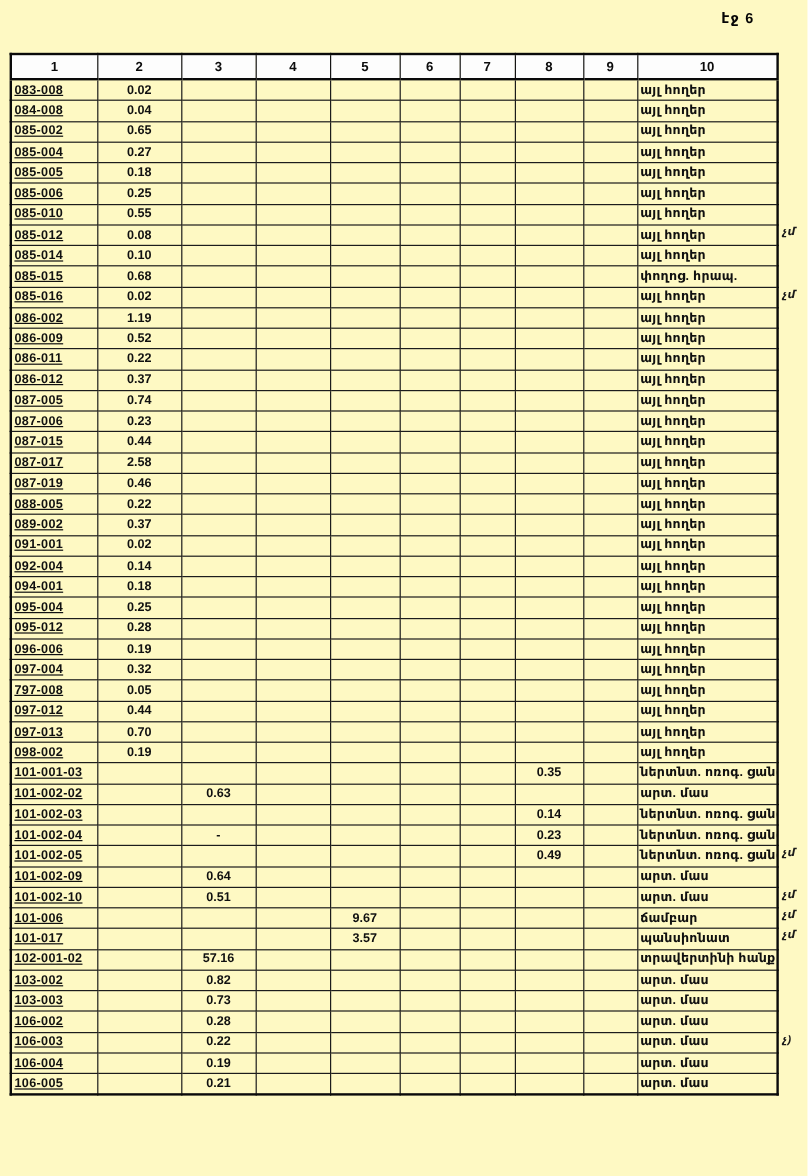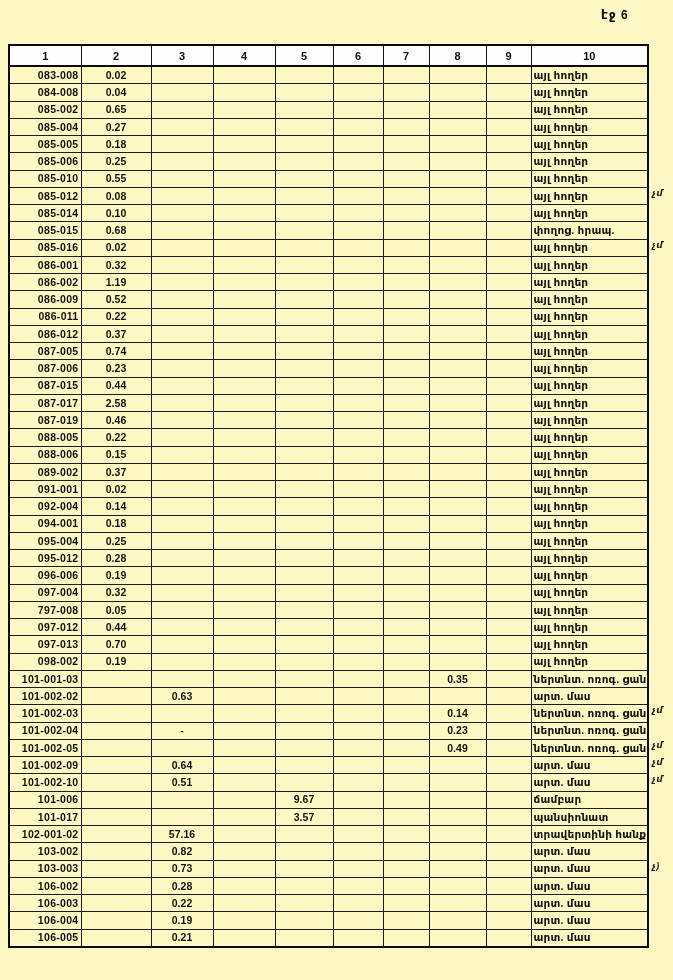--- a/index.html
+++ b/index.html
@@ -50,21 +50,21 @@
     border: 1px solid #1c1c1c;
     height: 16.25px;
     font-size: 10.5px;
     font-weight: bold;
     padding: 0 2px;
     overflow: hidden;
     white-space: nowrap;
     color: #101010;
     line-height: 1;
   }
-  td.c1  { text-align: right; padding-left: 3px; letter-spacing: 0.3px; }
+  td.c1  { text-align: left; padding-left: 3px; letter-spacing: 0.3px; text-decoration: underline; }
   td.c2, td.c3, td.c4, td.c5, td.c6, td.c7, td.c8, td.c9 { text-align: center; }
   td.c10 { text-align: left; padding-left: 3px; font-size: 10px; letter-spacing: 0.2px; }
   .notes-layer { position: absolute; top: 0; left: 0; width: 673px; height: 980px; pointer-events: none; }
   .margin-note {
     position: absolute;
     left: 652px;
     font-size: 9px;
     font-style: italic;
     font-weight: bold;
     color: #1b1b1b;
@@ -233,32 +233,20 @@
             <td class="c3"></td>
             <td class="c4"></td>
             <td class="c5"></td>
             <td class="c6"></td>
             <td class="c7"></td>
             <td class="c8"></td>
             <td class="c9"></td>
             <td class="c10">այլ հողեր</td>
           </tr>
           <tr>
-            <td class="c1">086-001</td>
-            <td class="c2">0.32</td>
-            <td class="c3"></td>
-            <td class="c4"></td>
-            <td class="c5"></td>
-            <td class="c6"></td>
-            <td class="c7"></td>
-            <td class="c8"></td>
-            <td class="c9"></td>
-            <td class="c10">այլ հողեր</td>
-          </tr>
-          <tr>
             <td class="c1">086-002</td>
             <td class="c2">1.19</td>
             <td class="c3"></td>
             <td class="c4"></td>
             <td class="c5"></td>
             <td class="c6"></td>
             <td class="c7"></td>
             <td class="c8"></td>
             <td class="c9"></td>
             <td class="c10">այլ հողեր</td>
@@ -355,32 +343,20 @@
             <td class="c5"></td>
             <td class="c6"></td>
             <td class="c7"></td>
             <td class="c8"></td>
             <td class="c9"></td>
             <td class="c10">այլ հողեր</td>
           </tr>
           <tr>
             <td class="c1">088-005</td>
             <td class="c2">0.22</td>
-            <td class="c3"></td>
-            <td class="c4"></td>
-            <td class="c5"></td>
-            <td class="c6"></td>
-            <td class="c7"></td>
-            <td class="c8"></td>
-            <td class="c9"></td>
-            <td class="c10">այլ հողեր</td>
-          </tr>
-          <tr>
-            <td class="c1">088-006</td>
-            <td class="c2">0.15</td>
             <td class="c3"></td>
             <td class="c4"></td>
             <td class="c5"></td>
             <td class="c6"></td>
             <td class="c7"></td>
             <td class="c8"></td>
             <td class="c9"></td>
             <td class="c10">այլ հողեր</td>
           </tr>
           <tr>

